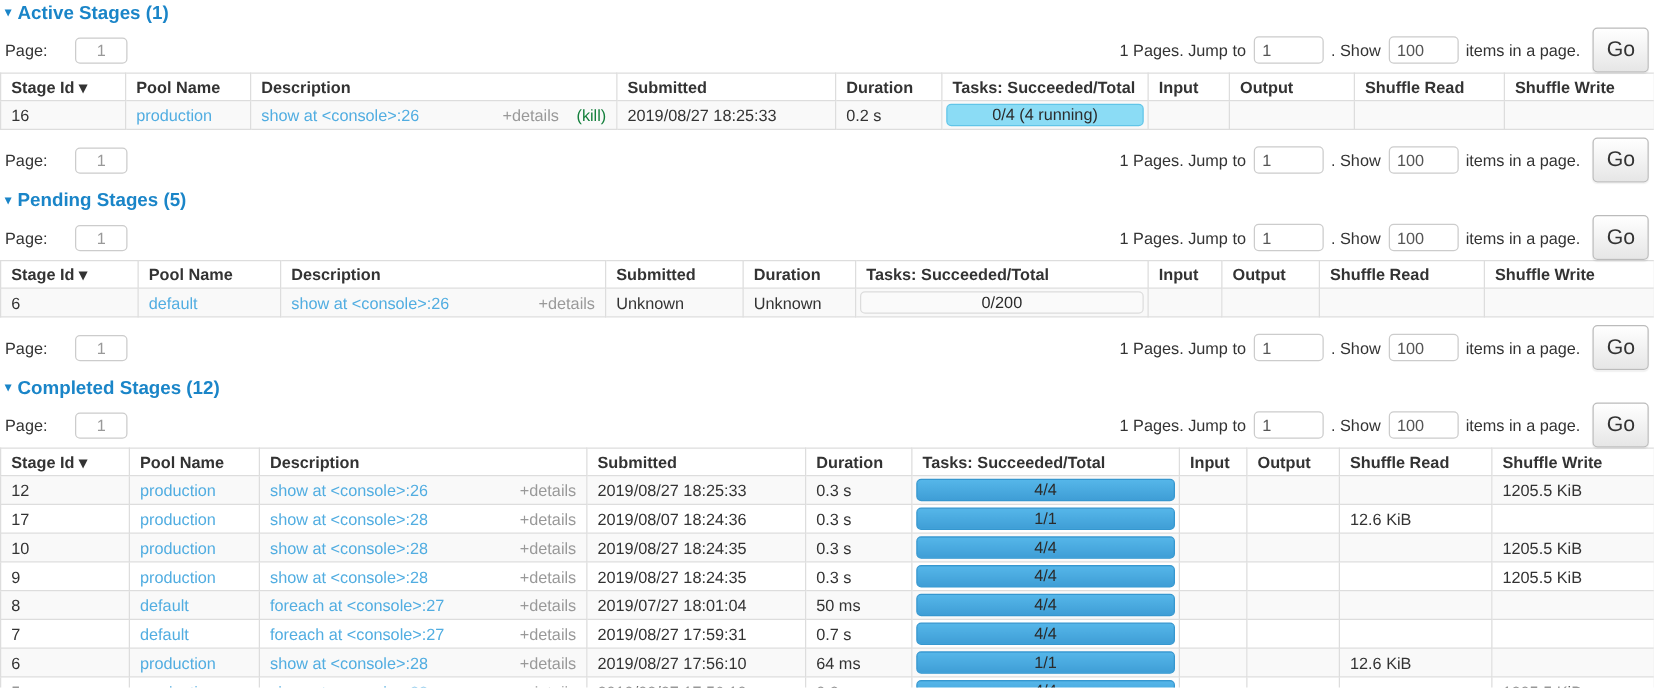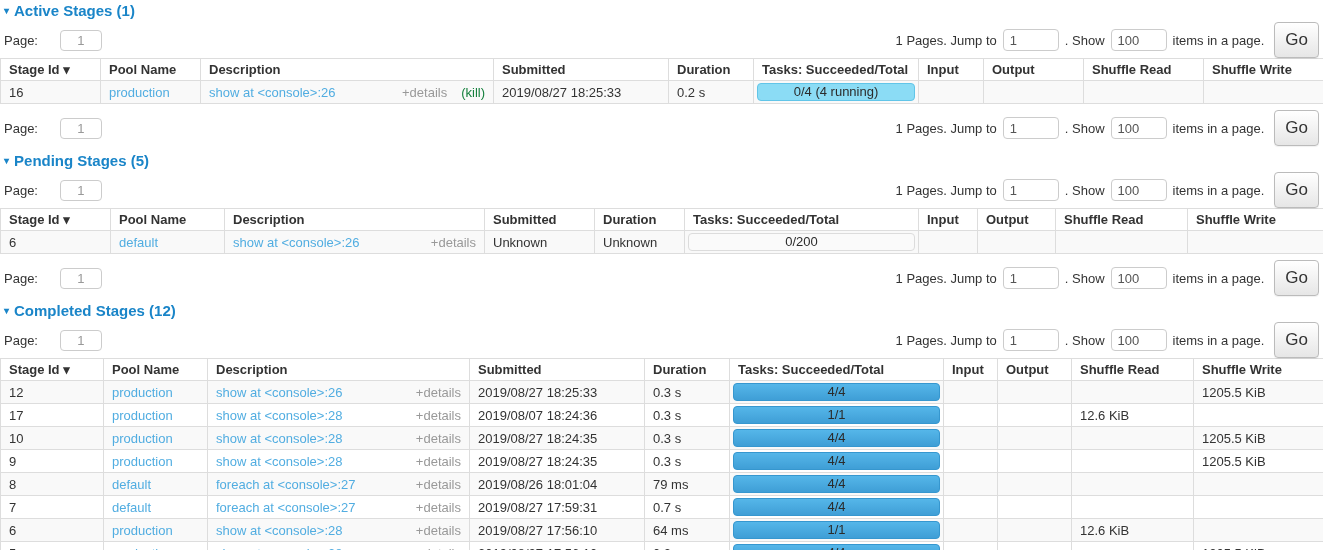--- a/index.html
+++ b/index.html
@@ -372,22 +372,22 @@
         </tr>
         <tr>
           <td>8</td>
           <td><a class="tbl-link">default</a></td>
           <td>
             <div class="desc-flex">
               <a class="tbl-link lnk">foreach at &lt;console&gt;:27</a>
               <span class="details-toggle">+details</span>
             </div>
           </td>
-          <td>2019/08/26 18:01:04</td>
-          <td>79 ms</td>
+          <td>2019/07/27 18:01:04</td>
+          <td>50 ms</td>
           <td class="tasks-cell">
             <div class="progress full">
               <span class="lbl">4/4</span>
             </div>
           </td>
           <td></td>
           <td></td>
           <td></td>
           <td></td>
         </tr>

